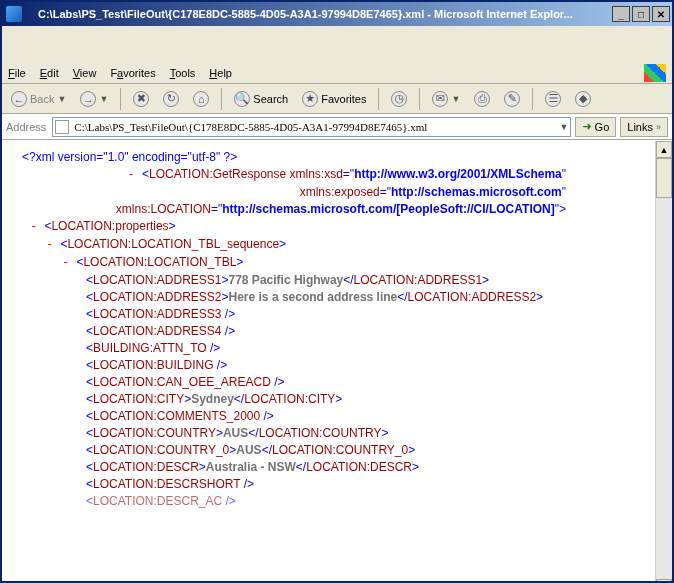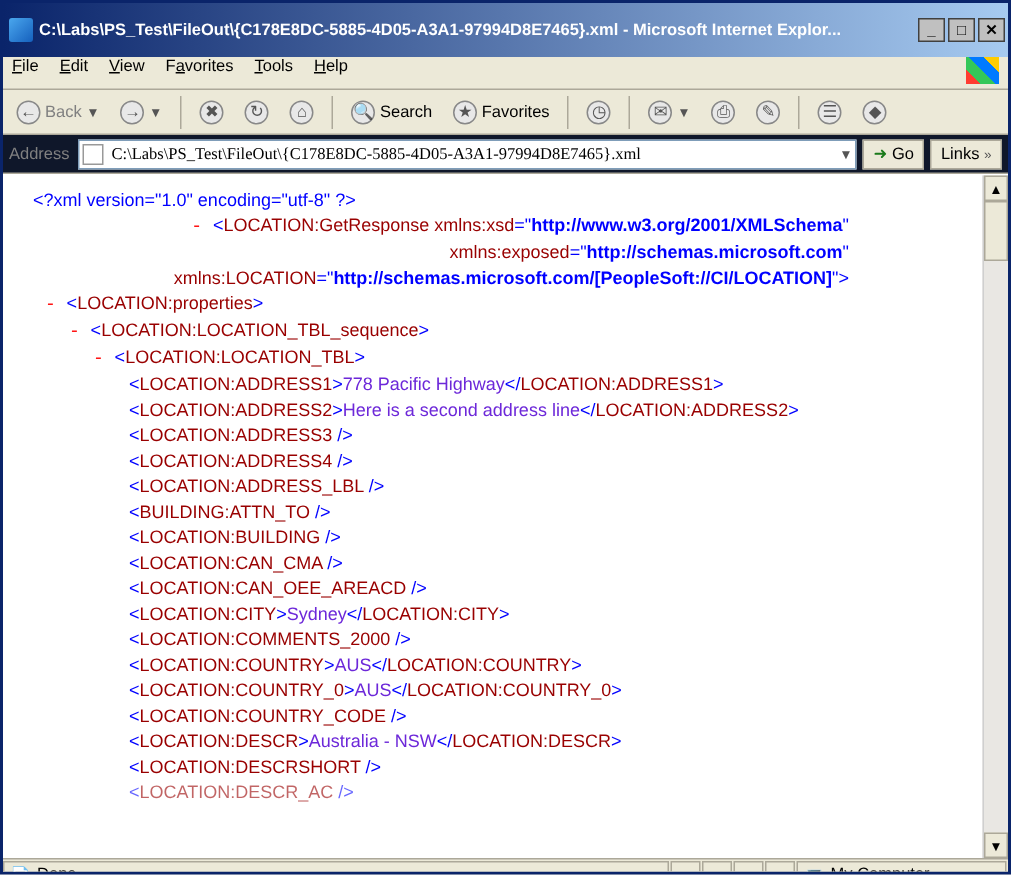--- a/index.html
+++ b/index.html
@@ -7,49 +7,51 @@
     margin: 0;
     font-family: Tahoma, Arial, sans-serif;
     font-size: 11px;
     background: #ece9d8;
     width: 674px;
     height: 583px;
     overflow: hidden;
     border: 2px solid #0a246a;
   }
   .titlebar {
-    height: 36px;
+    height: 24px;
     background: linear-gradient(to right, #0a246a, #a6caf0);
     display: flex;
     align-items: center;
     color: #fff;
     font-weight: bold;
     font-size: 11px;
     padding-left: 4px;
+    gap: 12px;
   }
   .titlebar .ie-icon {
     width: 16px; height: 16px; margin-right: 4px;
     background: linear-gradient(135deg,#4aa7ee,#1560bd);
     border-radius: 2px;
   }
   .titlebar .title-text { flex: 1; white-space: nowrap; overflow: hidden; }
   .win-btns { display: flex; gap: 2px; margin-right: 2px; }
   .win-btn {
     width: 18px; height: 16px;
     background: #c0c0c0;
     border: 1px solid #404040;
     display:flex; align-items:center; justify-content:center;
     font-size:10px; color:#000; font-family: Arial; font-weight:bold;
   }
   .menubar {
     height: 22px;
     background: #ece9d8;
-    display:flex; align-items:flex-start;
+    display:flex; align-items:center;
     padding: 0 6px;
     border-bottom: 1px solid #aca899;
+    margin-top: 36px;
   }
   .menubar .menu-item { margin-right: 14px; }
   .menubar .menu-item span { text-decoration: underline; }
   .menubar .flag {
     margin-left:auto; width:22px; height:18px;
     background: linear-gradient(45deg,#ff3b30 0 25%,#34c759 25% 50%,#007aff 50% 75%,#ffcc00 75%);
   }
   .toolbar {
     height: 30px;
     background: #ece9d8;
@@ -73,21 +75,21 @@
     font-size:11px; color:#555;
     border:1px solid #888; background:#e8e8e8;
   }
   .sep { width:1px; height:22px; background:#aca899; margin:0 3px;}
   .addr-bar {
     height: 26px;
     display:flex; align-items:center;
     padding: 0 4px;
     gap:4px;
     border-bottom: 1px solid #aca899;
-    background:#0f172a;
+    background:#ffffff;
   }
   .addr-label { color:#808080; margin-right:2px;}
   .addr-input-wrap {
     flex:1; height:20px; background:#fff; border:1px solid #7f9db9;
     display:flex; align-items:center; padding:0 2px;
   }
   .addr-input-wrap .page-icon {
     width:14px;height:14px;margin-right:3px;
     background:#fff;border:1px solid #999;
   }
@@ -130,21 +132,21 @@
   }
   .thumb { height:40px;background:#ece9d8;border:1px solid #aca899;margin:0;}
   .track { flex:1; }
 
   
   .tog { color:#ff0000; cursor:default; font-family: 'Courier New', monospace; }
   .pi  { color:#0000ff; }
   .tag { color:#990000; }
   .attn{ color:#990000; }
   .attv{ color:#0000ff; font-weight:bold;}
-  .txt { color:#6d28d9; font-weight:normal;}
+  .txt { color:#737373; font-weight:bold;}
   .dl  { color:#0000ff; }
   .row { white-space: nowrap; }
   .i1 { padding-left: 16px; }
   .i5 { padding-left: 80px; }
   .i5w { padding-left: 80px; white-space: normal; max-width: 560px;}
   .wrap3 { padding-left: 48px; white-space: normal; max-width: 560px; text-align: right;}
 
   .statusbar {
     height:21px; background:#ece9d8; border-top:1px solid #aca899;
     display:flex; align-items:center; font-size:11px;
@@ -257,30 +259,27 @@
       <span class="attn">xmlns:LOCATION</span><span class="dl">="</span><span class="attv">http://schemas.microsoft.com/[PeopleSoft://CI/LOCATION]</span><span class="dl">"&gt;</span></div>
 
     <div class="row" style="padding-left:24px"><span class="tog">- </span><span class="dl">&lt;</span><span class="tag">LOCATION:properties</span><span class="dl">&gt;</span></div>
     <div class="row" style="padding-left:40px"><span class="tog">- </span><span class="dl">&lt;</span><span class="tag">LOCATION:LOCATION_TBL_sequence</span><span class="dl">&gt;</span></div>
     <div class="row" style="padding-left:56px"><span class="tog">- </span><span class="dl">&lt;</span><span class="tag">LOCATION:LOCATION_TBL</span><span class="dl">&gt;</span></div>
 
     <div class="row i5"><span class="dl">&lt;</span><span class="tag">LOCATION:ADDRESS1</span><span class="dl">&gt;</span><span class="txt">778 Pacific Highway</span><span class="dl">&lt;/</span><span class="tag">LOCATION:ADDRESS1</span><span class="dl">&gt;</span></div>
     <div class="i5w"><span class="dl">&lt;</span><span class="tag">LOCATION:ADDRESS2</span><span class="dl">&gt;</span><span class="txt">Here is a second address line</span><span class="dl">&lt;/</span><span class="tag">LOCATION:ADDRESS2</span><span class="dl">&gt;</span></div>
     <div class="row i5"><span class="dl">&lt;</span><span class="tag">LOCATION:ADDRESS3</span> <span class="dl">/&gt;</span></div>
     <div class="row i5"><span class="dl">&lt;</span><span class="tag">LOCATION:ADDRESS4</span> <span class="dl">/&gt;</span></div>
-    <div class="row i5"><span class="dl">&lt;</span><span class="tag">LOCATION:ADDRESS_LBL</span> <span class="dl">/&gt;</span></div>
     <div class="row i5"><span class="dl">&lt;</span><span class="tag">BUILDING:ATTN_TO</span> <span class="dl">/&gt;</span></div>
     <div class="row i5"><span class="dl">&lt;</span><span class="tag">LOCATION:BUILDING</span> <span class="dl">/&gt;</span></div>
-    <div class="row i5"><span class="dl">&lt;</span><span class="tag">LOCATION:CAN_CMA</span> <span class="dl">/&gt;</span></div>
     <div class="row i5"><span class="dl">&lt;</span><span class="tag">LOCATION:CAN_OEE_AREACD</span> <span class="dl">/&gt;</span></div>
     <div class="row i5"><span class="dl">&lt;</span><span class="tag">LOCATION:CITY</span><span class="dl">&gt;</span><span class="txt">Sydney</span><span class="dl">&lt;/</span><span class="tag">LOCATION:CITY</span><span class="dl">&gt;</span></div>
     <div class="row i5"><span class="dl">&lt;</span><span class="tag">LOCATION:COMMENTS_2000</span> <span class="dl">/&gt;</span></div>
     <div class="row i5"><span class="dl">&lt;</span><span class="tag">LOCATION:COUNTRY</span><span class="dl">&gt;</span><span class="txt">AUS</span><span class="dl">&lt;/</span><span class="tag">LOCATION:COUNTRY</span><span class="dl">&gt;</span></div>
     <div class="row i5"><span class="dl">&lt;</span><span class="tag">LOCATION:COUNTRY_0</span><span class="dl">&gt;</span><span class="txt">AUS</span><span class="dl">&lt;/</span><span class="tag">LOCATION:COUNTRY_0</span><span class="dl">&gt;</span></div>
-    <div class="row i5"><span class="dl">&lt;</span><span class="tag">LOCATION:COUNTRY_CODE</span> <span class="dl">/&gt;</span></div>
     <div class="row i5"><span class="dl">&lt;</span><span class="tag">LOCATION:DESCR</span><span class="dl">&gt;</span><span class="txt">Australia - NSW</span><span class="dl">&lt;/</span><span class="tag">LOCATION:DESCR</span><span class="dl">&gt;</span></div>
     <div class="row i5"><span class="dl">&lt;</span><span class="tag">LOCATION:DESCRSHORT</span> <span class="dl">/&gt;</span></div>
     <div class="row i5" style="opacity:0.6"><span class="dl">&lt;</span><span class="tag">LOCATION:DESCR_AC</span> <span class="dl">/&gt;</span></div>
   </div>
   <div class="vscroll">
     <div class="sbtn">▲</div>
     <div class="thumb"></div>
     <div class="track"></div>
     <div class="sbtn">▼</div>
   </div>

